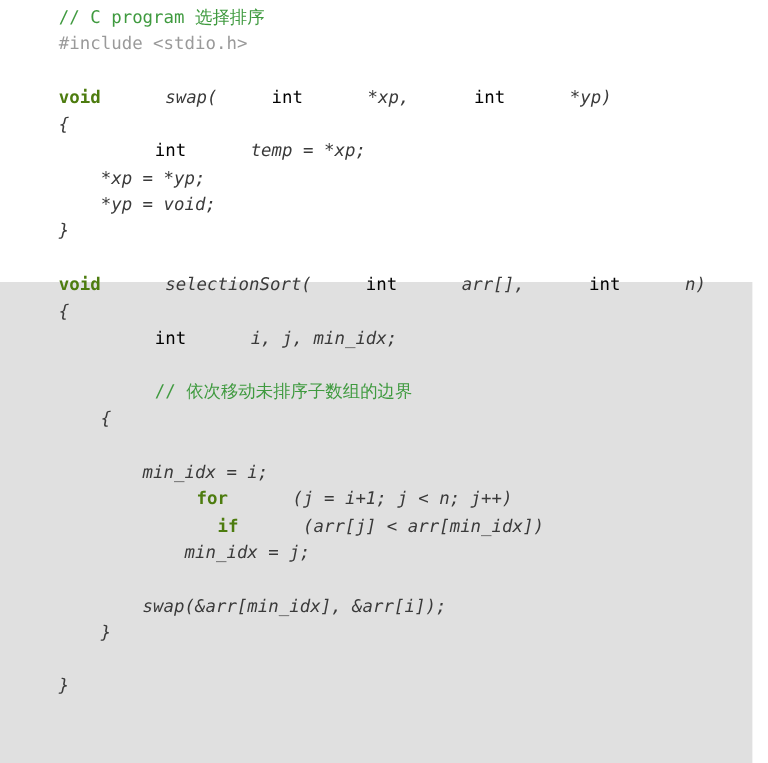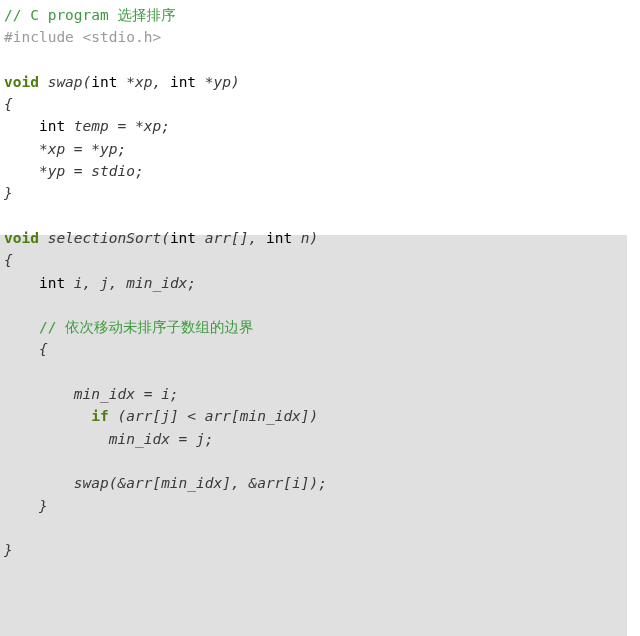--- a/index.html
+++ b/index.html
@@ -40,21 +40,21 @@
 
   .code-line {
     height: 22.3px;
     line-height: 22.3px;
     font-size: 14.5px;
     white-space: pre;
     color: #3a3a3a;
     letter-spacing: 0px;
   }
 
-  .tok { white-space: pre; }
+  .tok { white-space: pre; margin-left: 45px; }
 
   
   .c-comment  { color: #3f9a3f; }
   .c-preproc  { color: #9a9a9a; }
   .c-keyword  { color: #4d7c0f; font-weight: bold; }
   .c-type     { color: #000000; }
   .c-plain    { color: #3a3a3a; font-style: italic; }
 </style>
 </head>
 <body>
@@ -62,31 +62,32 @@
 <div id="code-listing">
   <div id="selection-highlight" style="top: 235px; width: 627px; background: rgb(224, 224, 224);"></div>
   <div id="code-lines">
       <div class="code-line"><span class="tok c-comment">// C program 选择排序</span></div>
       <div class="code-line"><span class="tok c-preproc">#include &lt;stdio.h&gt;</span></div>
       <div class="code-line"><span class="tok c-plain"></span></div>
       <div class="code-line"><span class="tok c-keyword">void</span><span class="tok c-plain"> swap(</span><span class="tok c-type">int</span><span class="tok c-plain"> *xp, </span><span class="tok c-type">int</span><span class="tok c-plain"> *yp)</span></div>
       <div class="code-line"><span class="tok c-plain">{</span></div>
       <div class="code-line"><span class="tok c-plain">    </span><span class="tok c-type">int</span><span class="tok c-plain"> temp = *xp;</span></div>
       <div class="code-line"><span class="tok c-plain">    *xp = *yp;</span></div>
-      <div class="code-line"><span class="tok c-plain">    *yp = stdio;</span></div>
+      <div class="code-line"><span class="tok c-plain">    *yp = void;</span></div>
       <div class="code-line"><span class="tok c-plain">}</span></div>
       <div class="code-line"><span class="tok c-plain"></span></div>
       <div class="code-line"><span class="tok c-keyword">void</span><span class="tok c-plain"> selectionSort(</span><span class="tok c-type">int</span><span class="tok c-plain"> arr[], </span><span class="tok c-type">int</span><span class="tok c-plain"> n)</span></div>
       <div class="code-line"><span class="tok c-plain">{</span></div>
       <div class="code-line"><span class="tok c-plain">    </span><span class="tok c-type">int</span><span class="tok c-plain"> i, j, min_idx;</span></div>
       <div class="code-line"><span class="tok c-plain"></span></div>
       <div class="code-line"><span class="tok c-plain">    </span><span class="tok c-comment">// 依次移动未排序子数组的边界</span></div>
       <div class="code-line"><span class="tok c-plain">    {</span></div>
       <div class="code-line"><span class="tok c-plain">        </span></div>
       <div class="code-line"><span class="tok c-plain">        min_idx = i;</span></div>
+      <div class="code-line"><span class="tok c-plain">        </span><span class="tok c-keyword">for</span><span class="tok c-plain"> (j = i+1; j &lt; n; j++)</span></div>
       <div class="code-line"><span class="tok c-plain">          </span><span class="tok c-keyword">if</span><span class="tok c-plain"> (arr[j] &lt; arr[min_idx])</span></div>
       <div class="code-line"><span class="tok c-plain">            min_idx = j;</span></div>
       <div class="code-line"><span class="tok c-plain"></span></div>
       <div class="code-line"><span class="tok c-plain">        swap(&amp;arr[min_idx], &amp;arr[i]);</span></div>
       <div class="code-line"><span class="tok c-plain">    }</span></div>
       <div class="code-line"><span class="tok c-plain"></span></div>
       <div class="code-line"><span class="tok c-plain">}</span></div>
     </div>
 </div>
 

